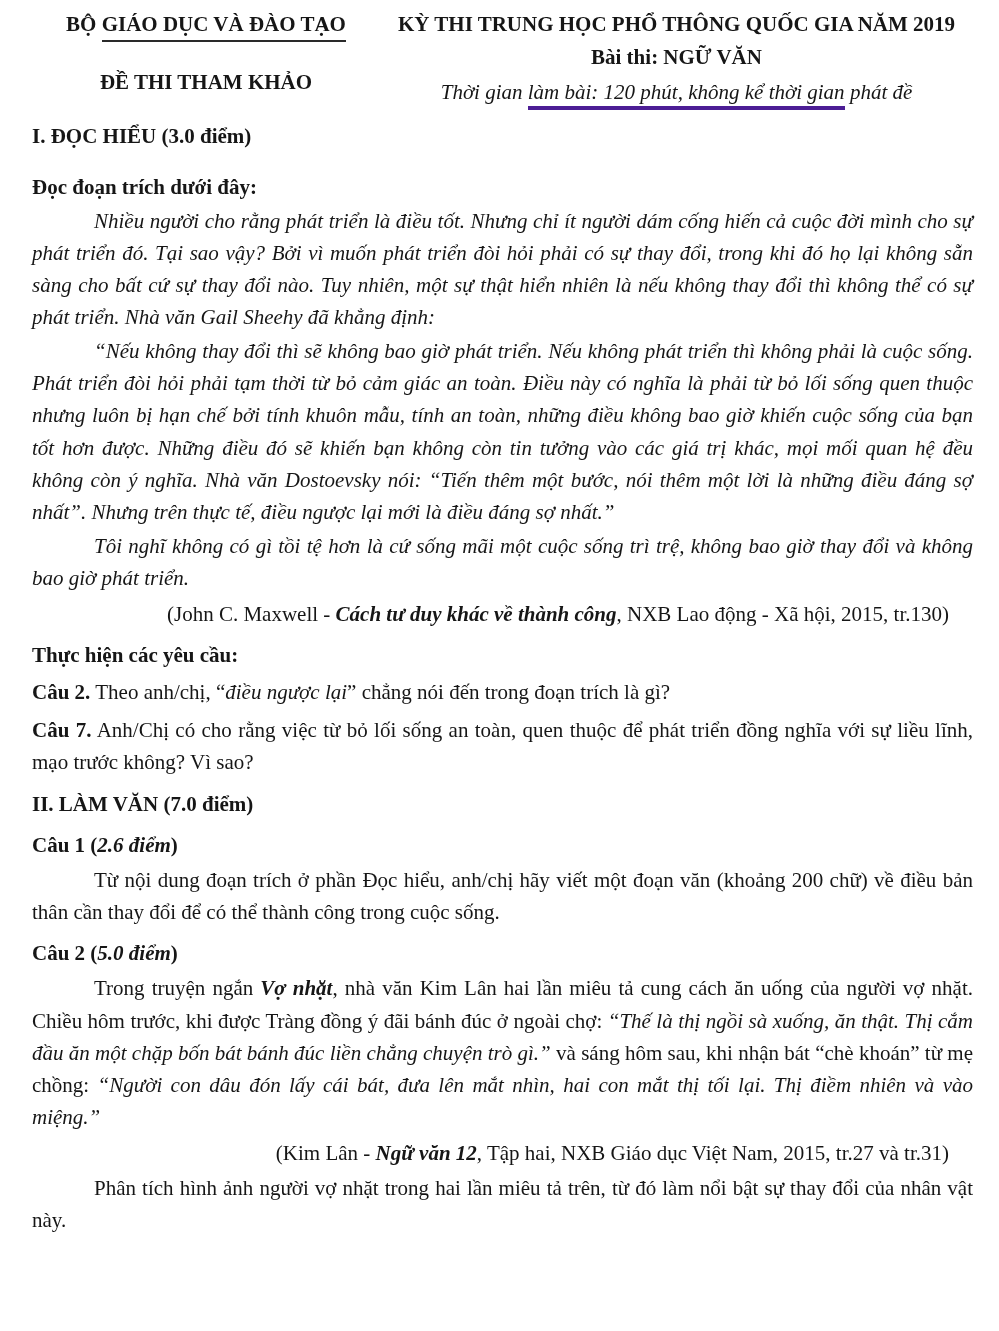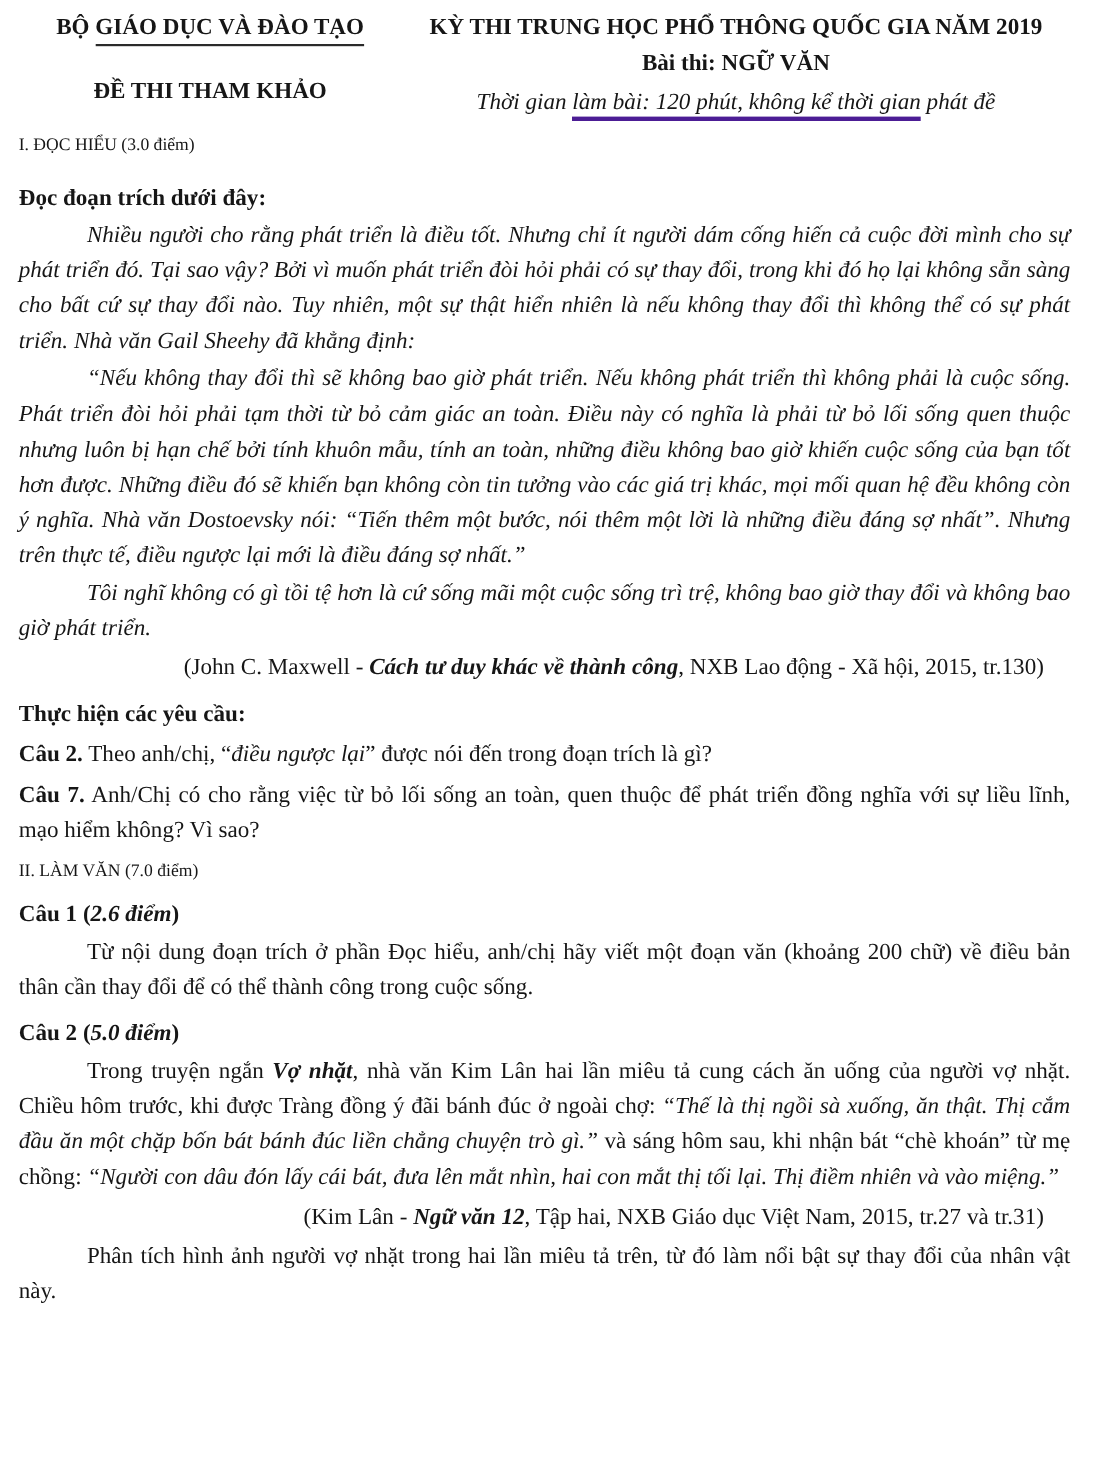--- a/index.html
+++ b/index.html
@@ -7,41 +7,41 @@
     width: 999px; height: 1331px;
     background: #ffffff;
     font-family: "Liberation Serif", serif;
     font-size: 21px;
     line-height: 1.53;
     color: #161616;
   }
   .page {
     box-sizing: border-box;
     width: 999px; height: 1331px;
-    padding: 8px 26px 0 17px;
+    padding: 8px 26px 0 32px;
     overflow: hidden;
     background: #ffffff;
   }
   .italic { font-style: italic; }
   .bi { font-weight: 700; font-style: italic; text-align: center; }
 
   
   .doc-header { display: flex; margin-bottom: 12px; }
   .hdr-left  { width: 348px; text-align: center; }
   .hdr-right { flex: 1; text-align: center; }
   .ministry  { font-weight: 700; white-space: nowrap; }
   .u-rule    { border-bottom: 2px solid #2a2a2a; padding-bottom: 4px; }
   .paper-type { font-weight: 700; margin-top: 26px; }
   .exam-title { font-weight: 700; }
   .subject    { font-weight: 700; margin-top: 1px; }
   .duration   { font-style: italic; margin-top: 3px; }
   .u-rule2    { border-bottom: 4px solid #4c1d95; padding-bottom: 2px; }
 
   
-  .section-heading { font-weight: 400; font-size: 16px; margin: 10px 0 2px; }
+  .section-heading { font-weight: 700; font-size: 21px; margin: 10px 0 2px; }
   .instruction     { font-weight: 700; margin: 18px 0 2px; }
   .passage p  { font-style: italic; text-indent: 62px; text-align: justify; margin: 2px 0; }
   .citation   { text-align: right; padding-right: 24px; margin: 4px 0 2px; }
   .tasks-heading { font-weight: 700; margin: 9px 0 0; }
   .question   { text-align: justify; margin: 5px 0; }
   .qlabel     { font-weight: 700; }
   .essay-label { font-weight: 700; margin: 9px 0 1px; }
   .body-ind   { text-indent: 62px; text-align: justify; margin: 3px 0; }
 </style>
 </head>
@@ -70,24 +70,24 @@
       <p>Nhiều người cho rằng phát triển là điều tốt. Nhưng chỉ ít người dám cống hiến cả cuộc đời mình cho sự phát triển đó. Tại sao vậy? Bởi vì muốn phát triển đòi hỏi phải có sự thay đổi, trong khi đó họ lại không sẵn sàng cho bất cứ sự thay đổi nào. Tuy nhiên, một sự thật hiển nhiên là nếu không thay đổi thì không thể có sự phát triển. Nhà văn Gail Sheehy đã khẳng định:</p>
       <p>“Nếu không thay đổi thì sẽ không bao giờ phát triển. Nếu không phát triển thì không phải là cuộc sống. Phát triển đòi hỏi phải tạm thời từ bỏ cảm giác an toàn. Điều này có nghĩa là phải từ bỏ lối sống quen thuộc nhưng luôn bị hạn chế bởi tính khuôn mẫu, tính an toàn, những điều không bao giờ khiến cuộc sống của bạn tốt hơn được. Những điều đó sẽ khiến bạn không còn tin tưởng vào các giá trị khác, mọi mối quan hệ đều không còn ý nghĩa. Nhà văn Dostoevsky nói: “Tiến thêm một bước, nói thêm một lời là những điều đáng sợ nhất”. Nhưng trên thực tế, điều ngược lại mới là điều đáng sợ nhất.”</p>
       <p>Tôi nghĩ không có gì tồi tệ hơn là cứ sống mãi một cuộc sống trì trệ, không bao giờ thay đổi và không bao giờ phát triển.</p>
     </div>
 
     <p class="citation"><span>(John C. Maxwell - </span><span class="bi">Cách tư duy khác về thành công</span><span>, NXB Lao động - Xã hội, 2015, tr.130)</span></p>
 
     <div class="tasks-heading">Thực hiện các yêu cầu:</div>
 
 
-    <p class="question"><span class="qlabel">Câu 2.</span><span> Theo anh/chị, “</span><span class="italic">điều ngược lại</span><span>” được nói đến trong đoạn trích là gì?</span></p>
+    <p class="question"><span class="qlabel">Câu 2.</span><span> Theo anh/chị, “</span><span class="italic">điều ngược lại</span><span>” chẳng nói đến trong đoạn trích là gì?</span></p>
 
 
-    <p class="question"><span class="qlabel">Câu 7.</span><span> Anh/Chị có cho rằng việc từ bỏ lối sống an toàn, quen thuộc để phát triển đồng nghĩa với sự liều lĩnh, mạo hiểm không? Vì sao?</span></p>
+    <p class="question"><span class="qlabel">Câu 7.</span><span> Anh/Chị có cho rằng việc từ bỏ lối sống an toàn, quen thuộc để phát triển đồng nghĩa với sự liều lĩnh, mạo trước không? Vì sao?</span></p>
 
     <div class="section-heading">II. LÀM VĂN (7.0 điểm)</div>
 
     <p class="essay-label"><span>Câu 1 (</span><span class="bi">2.6 điểm</span><span>)</span></p>
     <p class="body-ind">Từ nội dung đoạn trích ở phần Đọc hiểu, anh/chị hãy viết một đoạn văn (khoảng 200 chữ) về điều bản thân cần thay đổi để có thể thành công trong cuộc sống.</p>
 
     <p class="essay-label"><span>Câu 2 (</span><span class="bi">5.0 điểm</span><span>)</span></p>
 
     <p class="body-ind"><span>Trong truyện ngắn </span><span class="bi">Vợ nhặt</span><span>, nhà văn Kim Lân hai lần miêu tả cung cách ăn uống của người vợ nhặt. Chiều hôm trước, khi được Tràng đồng ý đãi bánh đúc ở ngoài chợ: </span><span class="italic">“Thế là thị ngồi sà xuống, ăn thật. Thị cắm đầu ăn một chặp bốn bát bánh đúc liền chẳng chuyện trò gì.”</span><span> và sáng hôm sau, khi nhận bát “chè khoán” từ mẹ chồng: </span><span class="italic">“Người con dâu đón lấy cái bát, đưa lên mắt nhìn, hai con mắt thị tối lại. Thị điềm nhiên và vào miệng.”</span></p>
 

